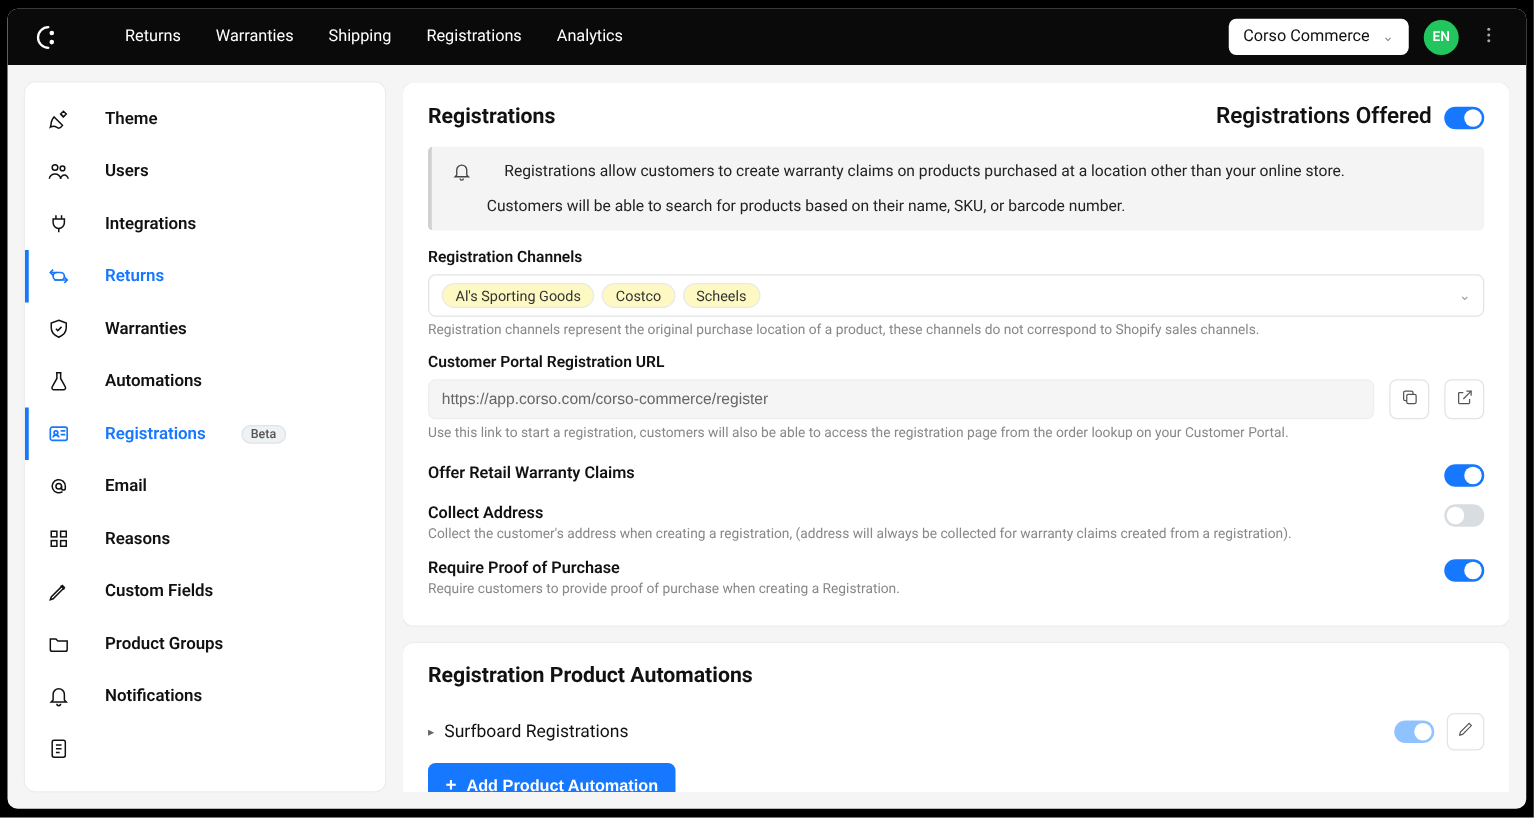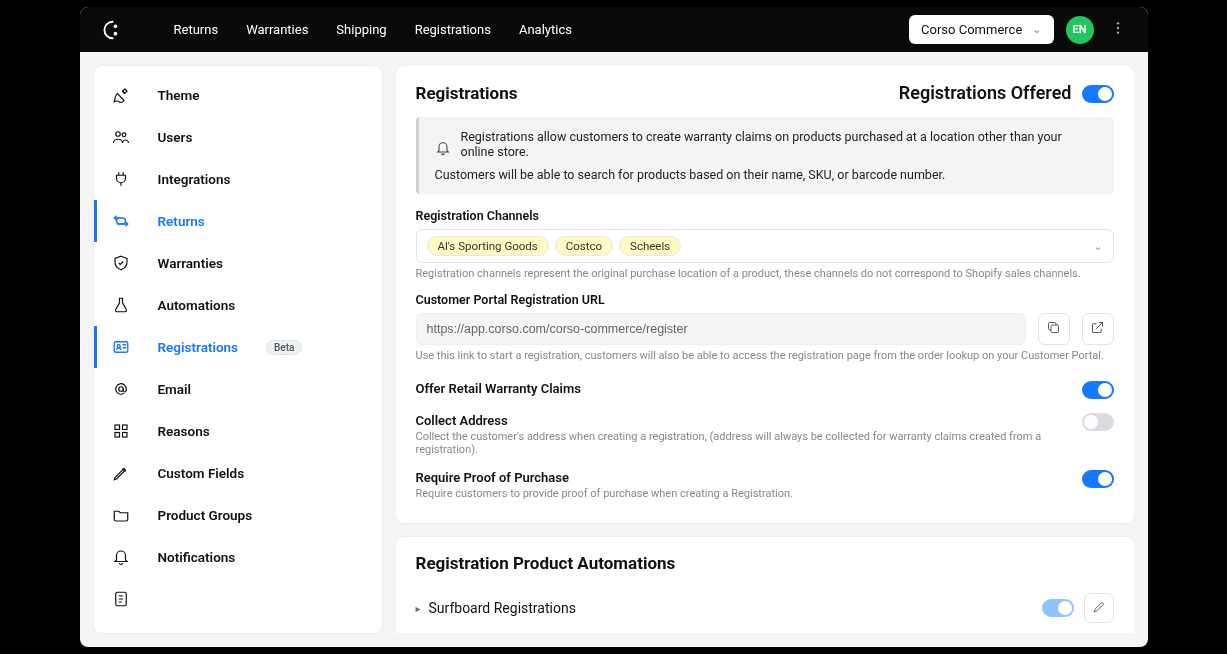--- a/index.html
+++ b/index.html
@@ -7,21 +7,21 @@
     font-family: -apple-system, BlinkMacSystemFont, "Segoe UI", Roboto, sans-serif;
     background: #000;
     width: 1227px;
     height: 654px;
     overflow: hidden;
     position: relative;
     font-size: 13px;
     color: #111;
   }
   .app {
-    width: 1068px;
+    width: 1215px;
     height: 640px;
     background: #f5f5f5;
     border-radius: 8px;
     margin: 7px auto;
     overflow: hidden;
     display: flex;
     flex-direction: column;
   }
   
   .topbar {
@@ -79,22 +79,22 @@
     box-shadow: 0 0 0 1px rgba(0,0,0,0.03);
   }
   .panel-head { display: flex; align-items: center; justify-content: space-between; margin-bottom: 14px; }
   .panel-title { font-size: 17px; font-weight: 700; }
   .offered { display: flex; align-items: flex-end; gap: 10px; font-size: 18px; font-weight: 600; }
 
   .infobox {
     background: #f4f4f4; border-left: 3px solid #d0d0d0; border-radius: 4px;
     padding: 12px 16px; font-size: 12.5px; color: #222; margin-bottom: 14px;
   }
-  .infobox .row1 { display: flex; align-items: flex-end; gap: 10px; margin-bottom: 8px; }
-  .infobox .row2 { }
+  .infobox .row1 { display: flex; align-items: flex-start; gap: 26px; margin-bottom: 8px; }
+  .infobox .row2 { margin-left: 28px; }
 
   .field-label { font-size: 12.5px; font-weight: 600; margin-bottom: 6px; }
   .multiselect {
     border: 1px solid #e1e3e6; border-radius: 6px; padding: 6px 10px;
     display: flex; align-items: center; gap: 6px; position: relative;
     margin-bottom: 4px;
   }
   .chip {
     background: #fef9c3; border: 1px solid #e6e8eb; border-radius: 12px;
     padding: 2px 10px; font-size: 11.5px; color: #333;

